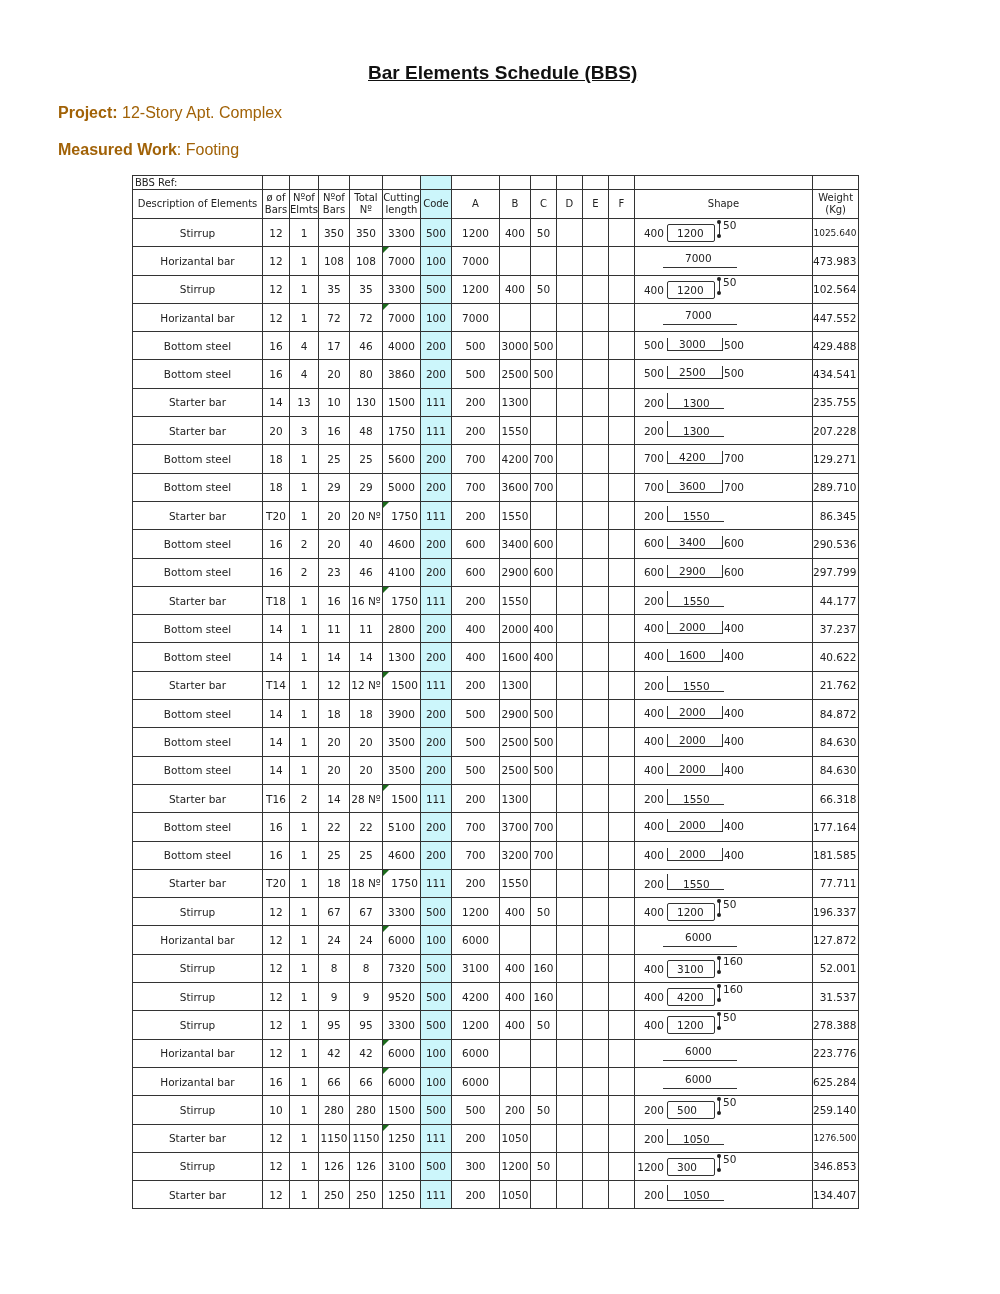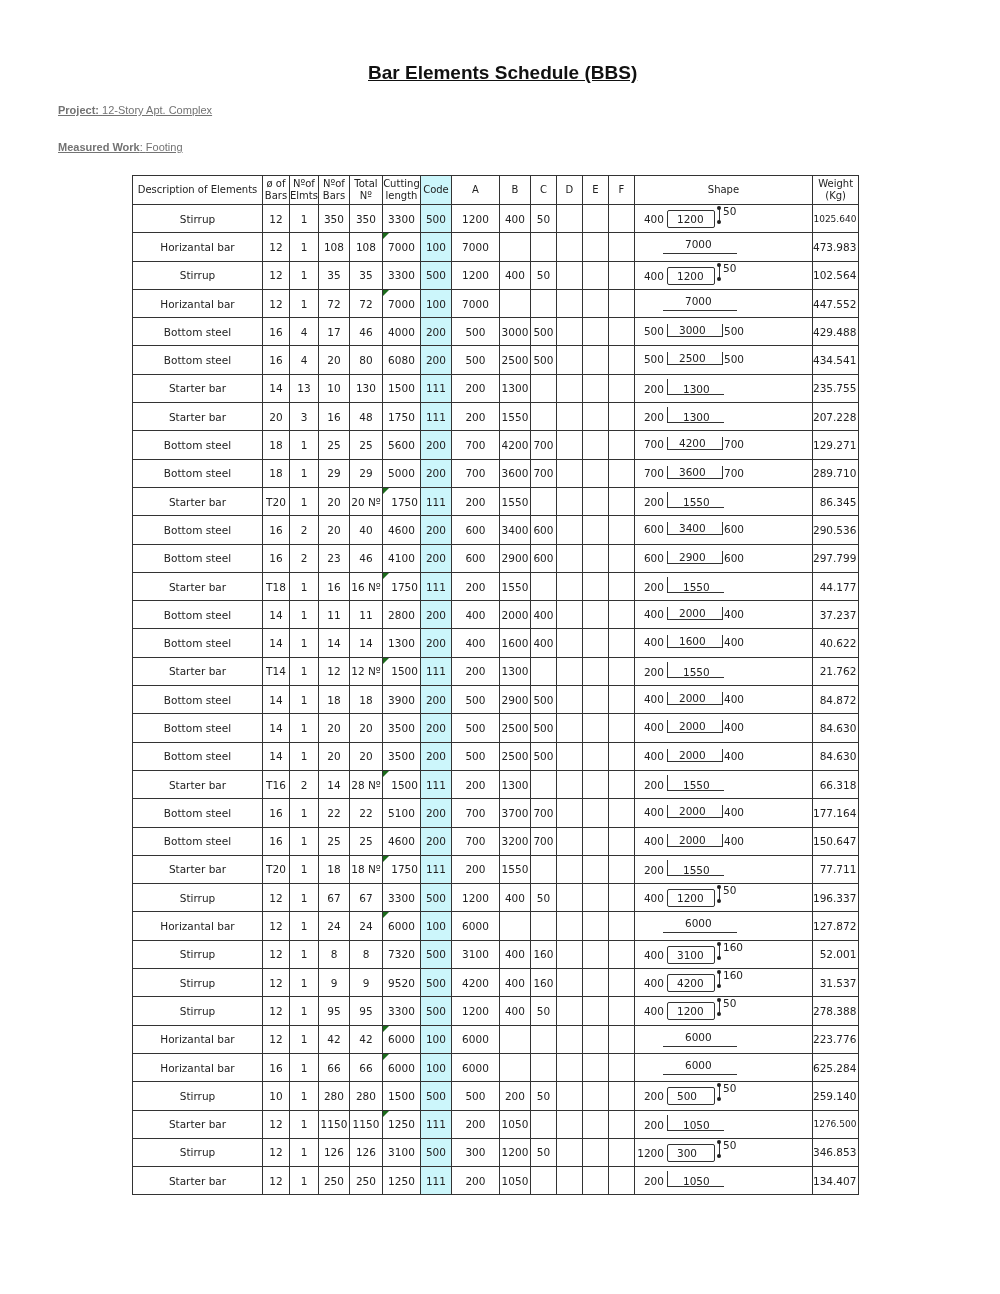--- a/index.html
+++ b/index.html
@@ -1,18 +1,18 @@
 <!DOCTYPE html>
 <html><head>
 <meta charset="utf-8">
 <style>
   html,body{margin:0;padding:0;background:#fff;}
   body{width:1000px;height:1294px;position:relative;font-family:"DejaVu Sans",sans-serif;color:#222;overflow:hidden;}
   .title{position:absolute;left:368px;top:62px;font-family:"Liberation Sans",sans-serif;font-weight:bold;font-size:19px;text-decoration:underline;color:#111;}
-  .meta{position:absolute;left:58px;font-family:"Liberation Sans",sans-serif;font-size:11px;color:#737373;text-decoration:underline;}
+  .meta{position:absolute;left:58px;font-family:"Liberation Sans",sans-serif;font-size:16px;color:#a16207;}
   .meta b{font-weight:bold;}
   #proj{top:104px;}
   #work{top:141px;}
   table{position:absolute;left:132px;top:175px;border-collapse:collapse;table-layout:fixed;font-size:10.5px;}
   td{border:1px solid #333;text-align:center;padding:0;height:27.3px;white-space:nowrap;overflow:visible;}
   tr.ref td{height:13px;}
   tr.ref td.reflabel{text-align:left;padding-left:2px;font-size:10px;}
   tr.hdr td{height:28px;line-height:12px;font-size:10px;}
   td.code{background:#ccf6fb;}
   td.cut{position:relative;}
@@ -50,20 +50,37 @@
       <col style="width:48px">
       <col style="width:31px">
       <col style="width:26px">
       <col style="width:26px">
       <col style="width:26px">
       <col style="width:26px">
       <col style="width:178px">
       <col style="width:42px">
   </colgroup>
   <tbody id="tbody">
+    <tr class="ref">
+      <td class="reflabel">BBS Ref:</td>
+      <td></td>
+        <td></td>
+        <td></td>
+        <td></td>
+        <td></td>
+        <td class="code"></td>
+        <td></td>
+        <td></td>
+        <td></td>
+        <td></td>
+        <td></td>
+        <td></td>
+        <td></td>
+        <td></td>
+    </tr>
     <tr class="hdr">
       <td>Description of Elements</td>
       <td><span>ø of</span><br><span>Bars</span></td>
       <td><span>Nºof</span><br><span>Elmts</span></td>
       <td><span>Nºof</span><br><span>Bars</span></td>
       <td><span>Total</span><br><span>Nº</span></td>
       <td><span>Cutting</span><br><span>length</span></td>
       <td class="code">Code</td>
       <td>A</td>
       <td>B</td>
@@ -195,21 +212,21 @@
           </div>
         </td>
         <td class="w">429.488</td>
       </tr>
       <tr>
         <td class="desc">Bottom steel</td>
         <td>16</td>
         <td>4</td>
         <td>20</td>
         <td>80</td>
-        <td class="cut">6080</td>
+        <td class="cut">3860</td>
         <td class="code">200</td>
         <td>500</td>
         <td>2500</td>
         <td>500</td>
         <td></td>
         <td></td>
         <td></td>
         <td class="shape">
           <div class="sh">
             <span class="lbl" style="right:148px;top:7px;">500</span>
@@ -613,21 +630,21 @@
         <td></td>
         <td></td>
         <td class="shape">
           <div class="sh">
             <span class="lbl" style="right:148px;top:7px;">400</span>
             <div class="ubar" style="left:32px;top:6px;width:54px;height:12px;"></div>
             <span class="lbl" style="left:44px;top:6px;">2000</span>
             <span class="lbl" style="left:89px;top:7px;">400</span>
           </div>
         </td>
-        <td class="w">150.647</td>
+        <td class="w">181.585</td>
       </tr>
       <tr>
         <td class="desc">Starter bar</td>
         <td>T20</td>
         <td>1</td>
         <td>18</td>
         <td>18 Nº</td>
         <td class="cut right tri">1750</td>
         <td class="code">111</td>
         <td>200</td>

